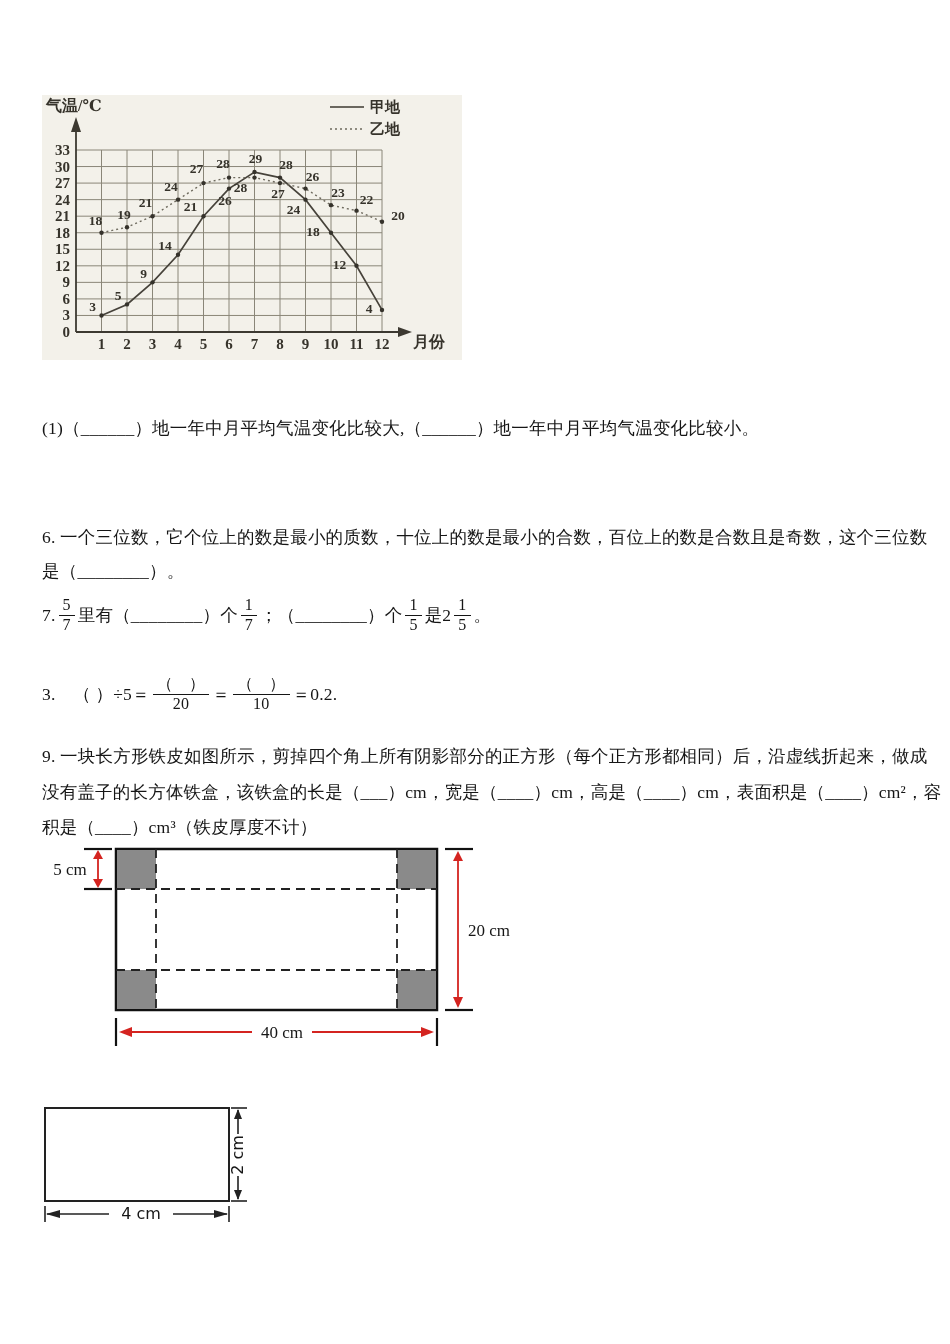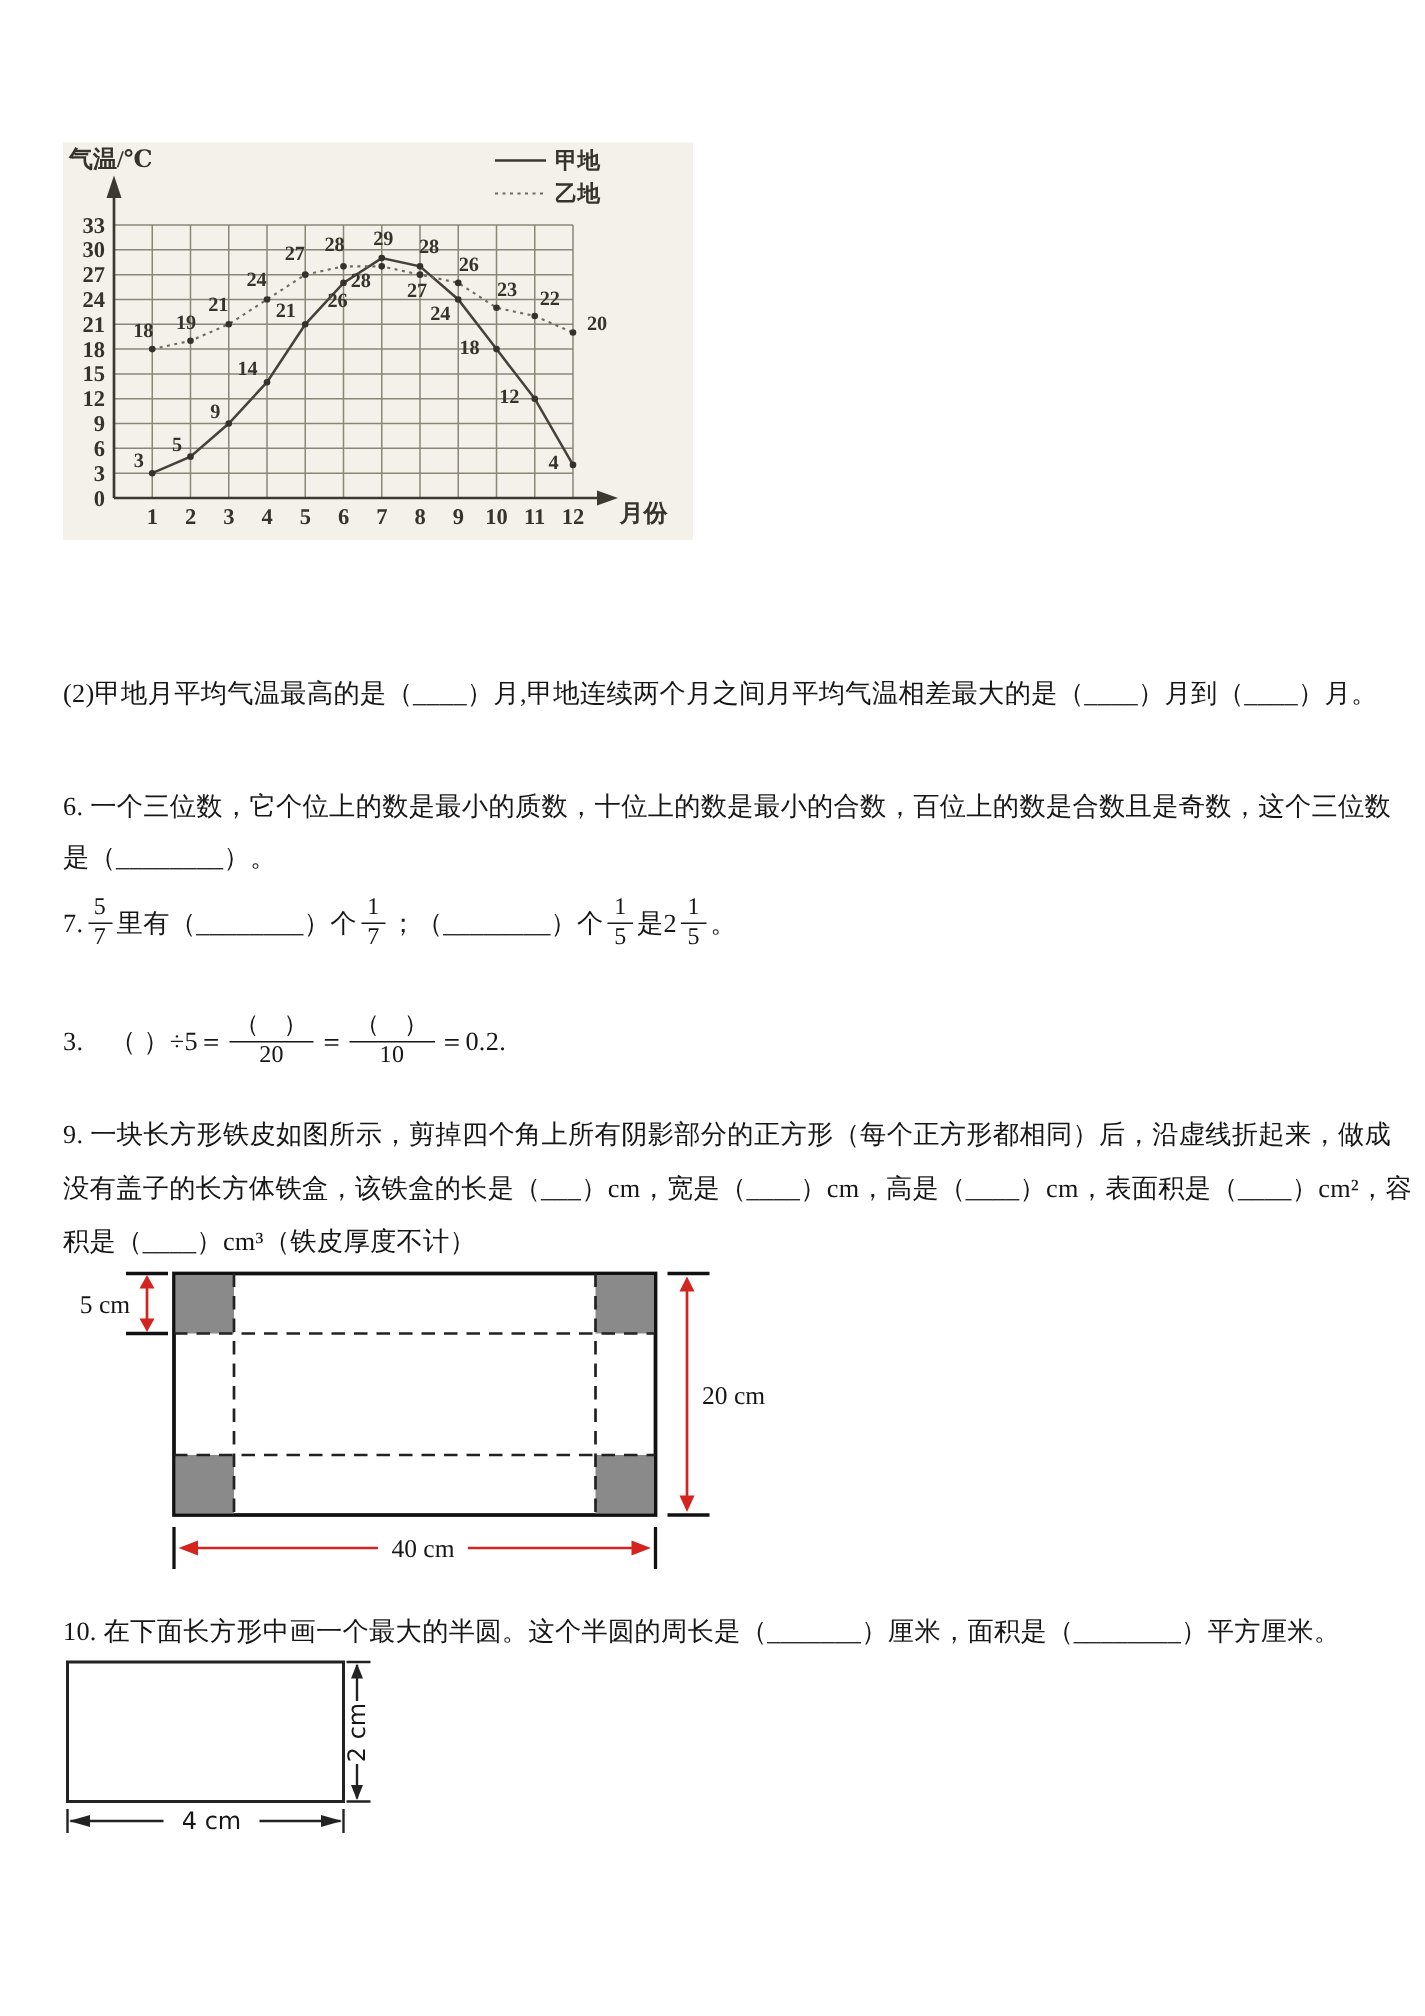--- a/index.html
+++ b/index.html
@@ -132,21 +132,21 @@
         <text x="270.5" y="85.6060606060606" text-anchor="middle" class="plab">26</text>
         <circle cx="289" cy="110.15151515151516" r="2.2" fill="#35322b"></circle>
         <text x="296" y="102.15151515151516" text-anchor="middle" class="plab">23</text>
         <circle cx="314.5" cy="115.66666666666667" r="2.2" fill="#35322b"></circle>
         <text x="324.5" y="108.66666666666667" text-anchor="middle" class="plab">22</text>
         <circle cx="340" cy="126.6969696969697" r="2.2" fill="#35322b"></circle>
         <text x="356" y="124.6969696969697" text-anchor="middle" class="plab">20</text>
       </svg>
   </div>
 
-  <div class="tline" style="top:450px">(2)甲地月平均气温最高的是（____）月,甲地连续两个月之间月平均气温相差最大的是（____）月到（____）月。</div>
+  <div class="tline" style="top:416px">(1)（______）地一年中月平均气温变化比较大,（______）地一年中月平均气温变化比较小。</div>
   <div class="tline" style="top:525px">6. 一个三位数，它个位上的数是最小的质数，十位上的数是最小的合数，百位上的数是合数且是奇数，这个三位数</div>
   <div class="tline" style="top:559px">是（________）。</div>
 
   <div class="tline fracline" style="top:589px">
     <span>7.</span>
     <span class="frac">
       <span class="fn">5</span>
       <span class="fd">7</span>
     </span>
     <span>里有（________）个</span>
@@ -215,21 +215,20 @@
 
     <line x1="86" y1="178" x2="86" y2="206" stroke="#111" stroke-width="2.2"></line>
     <line x1="407" y1="178" x2="407" y2="206" stroke="#111" stroke-width="2.2"></line>
     <line x1="98" y1="192" x2="222" y2="192" stroke="#d42420" stroke-width="1.8"></line>
     <line x1="282" y1="192" x2="396" y2="192" stroke="#d42420" stroke-width="1.8"></line>
     <polygon points="102,187 102,197 89,192" fill="#d42420"></polygon>
     <polygon points="391,187 391,197 404,192" fill="#d42420"></polygon>
     <text x="252" y="198" text-anchor="middle" class="dimr">40 cm</text>
   </svg>
 
-  <div class="tline" style="top:1075px">10. 在下面长方形中画一个最大的半圆。这个半圆的周长是（_______）厘米，面积是（________）平方厘米。</div>
 
   <svg class="diagram" style="left:35px;top:1098px" width="290" height="145">
     <rect x="10" y="10" width="184" height="93" fill="#ffffff" stroke="#222" stroke-width="2"></rect>
 
     <line x1="196" y1="10" x2="212" y2="10" stroke="#222" stroke-width="1.6"></line>
     <line x1="196" y1="103" x2="212" y2="103" stroke="#222" stroke-width="1.6"></line>
     <line x1="203" y1="12" x2="203" y2="36" stroke="#222" stroke-width="1.6"></line>
     <line x1="203" y1="78" x2="203" y2="101" stroke="#222" stroke-width="1.6"></line>
     <polygon points="199,21 207,21 203,11" fill="#222"></polygon>
     <polygon points="199,92 207,92 203,102" fill="#222"></polygon>

